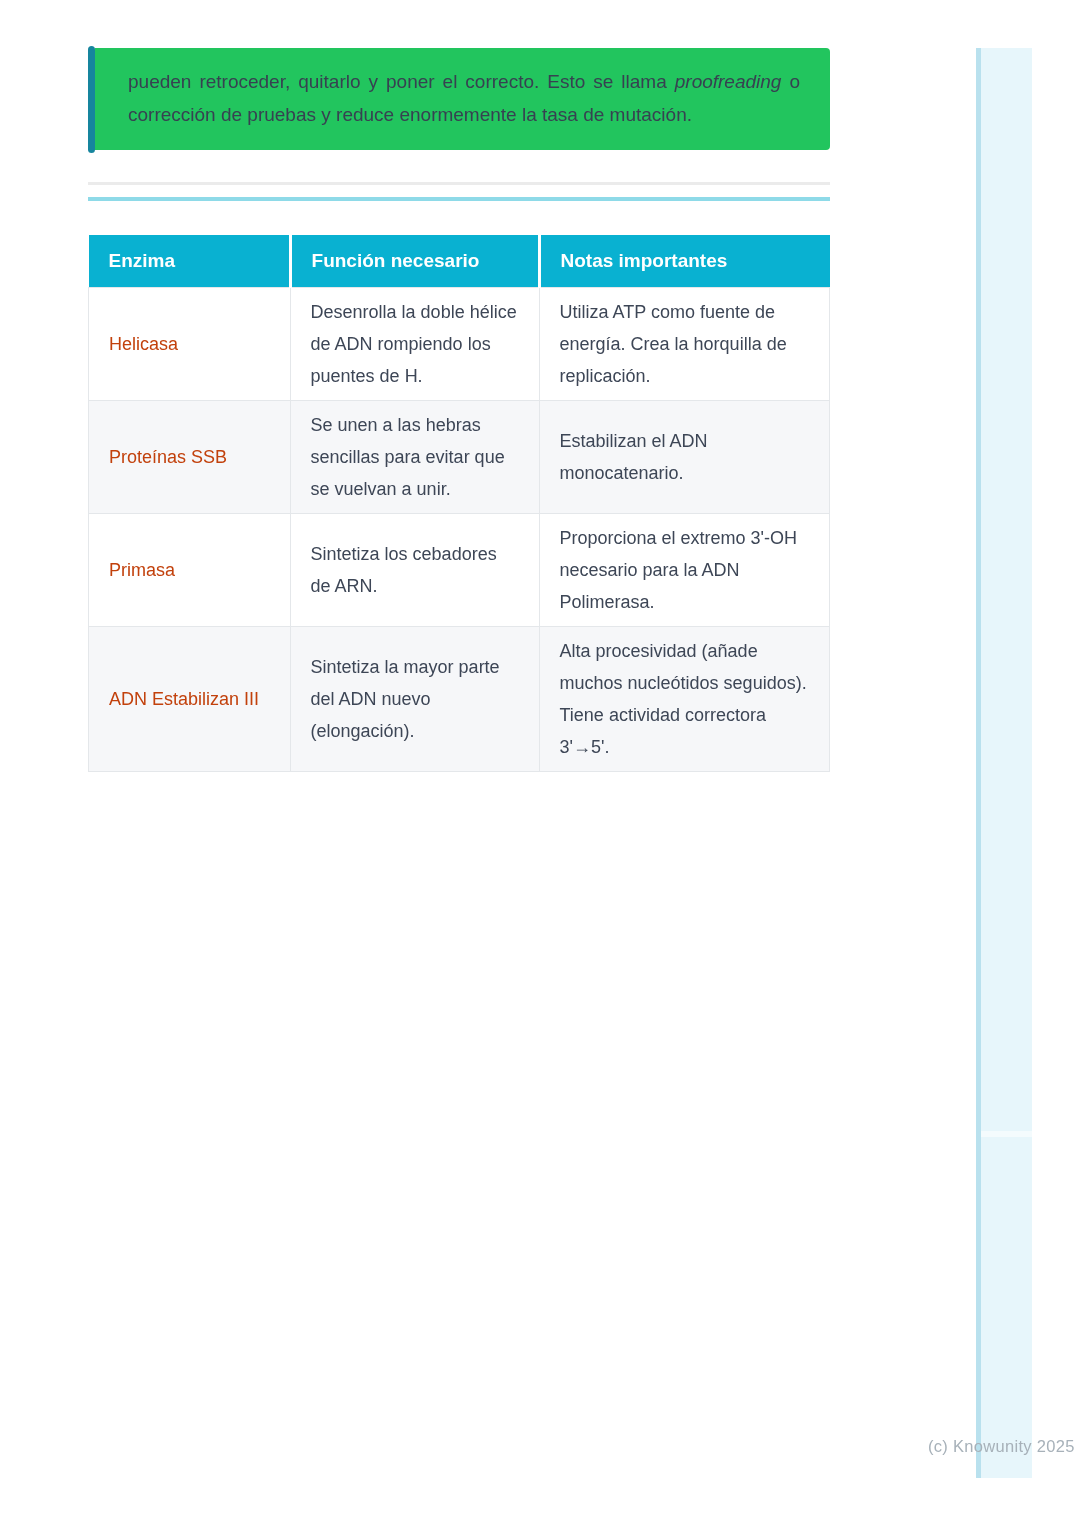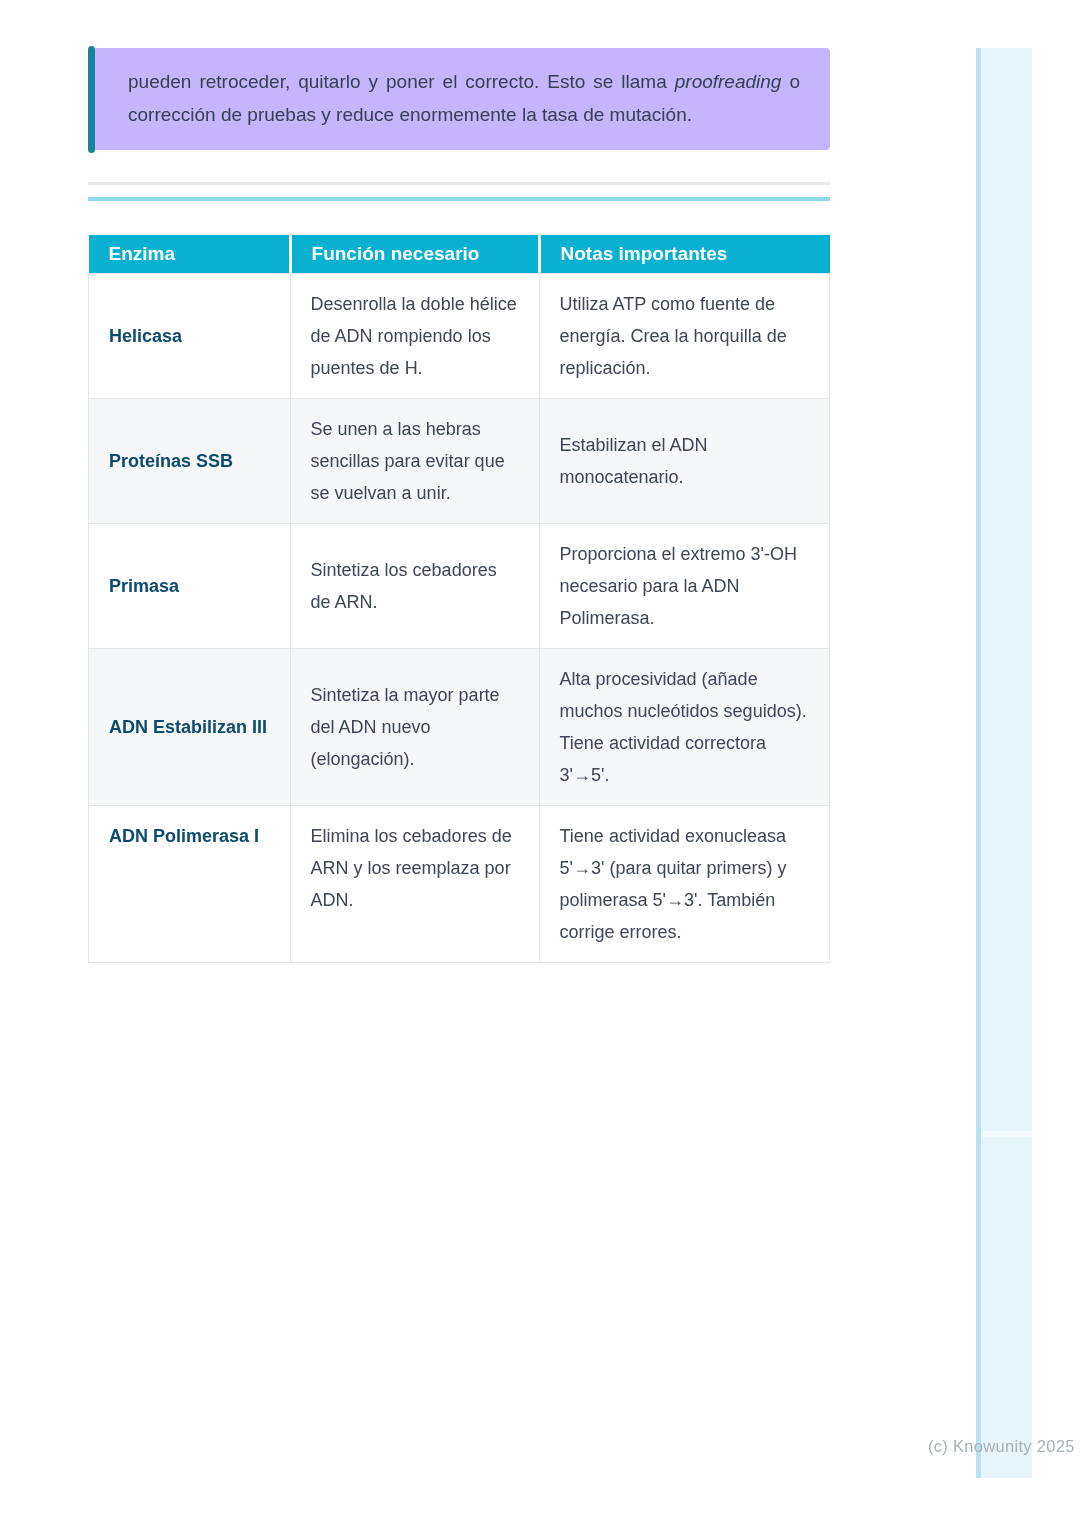--- a/index.html
+++ b/index.html
@@ -33,21 +33,21 @@
   .content { position: absolute; left: 88px; top: 48px; width: 742px; }
 
   
   .callout { position: relative; }
   .callout-bar {
     position: absolute; left: 0; top: -2px; bottom: -3px; width: 7px;
     border-radius: 4px; background: #16859e;
   }
   .callout-body {
     margin-left: 7px;
-    background: #c4b5fd;
+    background: #22c55e;
     border-radius: 0 4px 4px 0;
     padding: 17px 30px 19px 33px;
     font-size: 19px; line-height: 33px;
     color: #374151;
     text-align: justify;
   }
   .callout-body em { font-style: italic; }
 
   .divider {
     margin-top: 32px;
@@ -70,34 +70,34 @@
     width: 100%;
     border-collapse: collapse;
     table-layout: fixed;
   }
   col.c1 { width: 27.2%; }
   col.c2 { width: 33.6%; }
   col.c3 { width: 39.2%; }
   th {
     background: #09b1d1; color: #ffffff;
     font-size: 19px; font-weight: bold; text-align: left;
-    padding: 8px 20px;
+    padding: 15px 20px;
     border-right: 3px solid #ffffff;
   }
   th:last-child { border-right: none; }
   td {
     font-size: 18px; line-height: 32px;
-    padding: 14px 20px;
+    padding: 8px 20px;
     border: 1px solid #e4e7ea;
     vertical-align: middle;
     color: #3d4656;
     background: #ffffff;
   }
   tbody tr:nth-child(even) td { background: #f6f7f9; }
-  td.enzyme { font-weight: bold; color: #0c4a6e; }
+  td.enzyme { font-weight: normal; color: #c2410c; }
   tr.row-last td { vertical-align: top; }
 </style>
 </head>
 <body>
 
 <div class="content">
 
   <div class="callout">
     <div class="callout-bar"></div>
     <div class="callout-body"><span>pueden retroceder, quitarlo y poner el correcto. Esto se llama</span> <em>proofreading</em> <span>o corrección de pruebas y reduce enormemente la tasa de mutación.</span></div>
@@ -134,25 +134,20 @@
       <tr>
         <td class="enzyme">Primasa</td>
         <td>Sintetiza los cebadores de ARN.</td>
         <td>Proporciona el extremo 3'-OH necesario para la ADN Polimerasa.</td>
       </tr>
       <tr>
         <td class="enzyme">ADN Estabilizan III</td>
         <td>Sintetiza la mayor parte del ADN nuevo (elongación).</td>
         <td>Alta procesividad (añade muchos nucleótidos seguidos). Tiene actividad correctora 3'→5'.</td>
       </tr>
-      <tr class="row-last">
-        <td class="enzyme">ADN Polimerasa I</td>
-        <td>Elimina los cebadores de ARN y los reemplaza por ADN.</td>
-        <td>Tiene actividad exonucleasa 5'→3' (para quitar primers) y polimerasa 5'→3'. También corrige errores.</td>
-      </tr>
     </tbody>
   </table>
 
 </div>
 
 <div class="right-bar">
   <div class="bar-seam"></div>
 </div>
 
 <div class="watermark">(c) Knowunity 2025</div>

